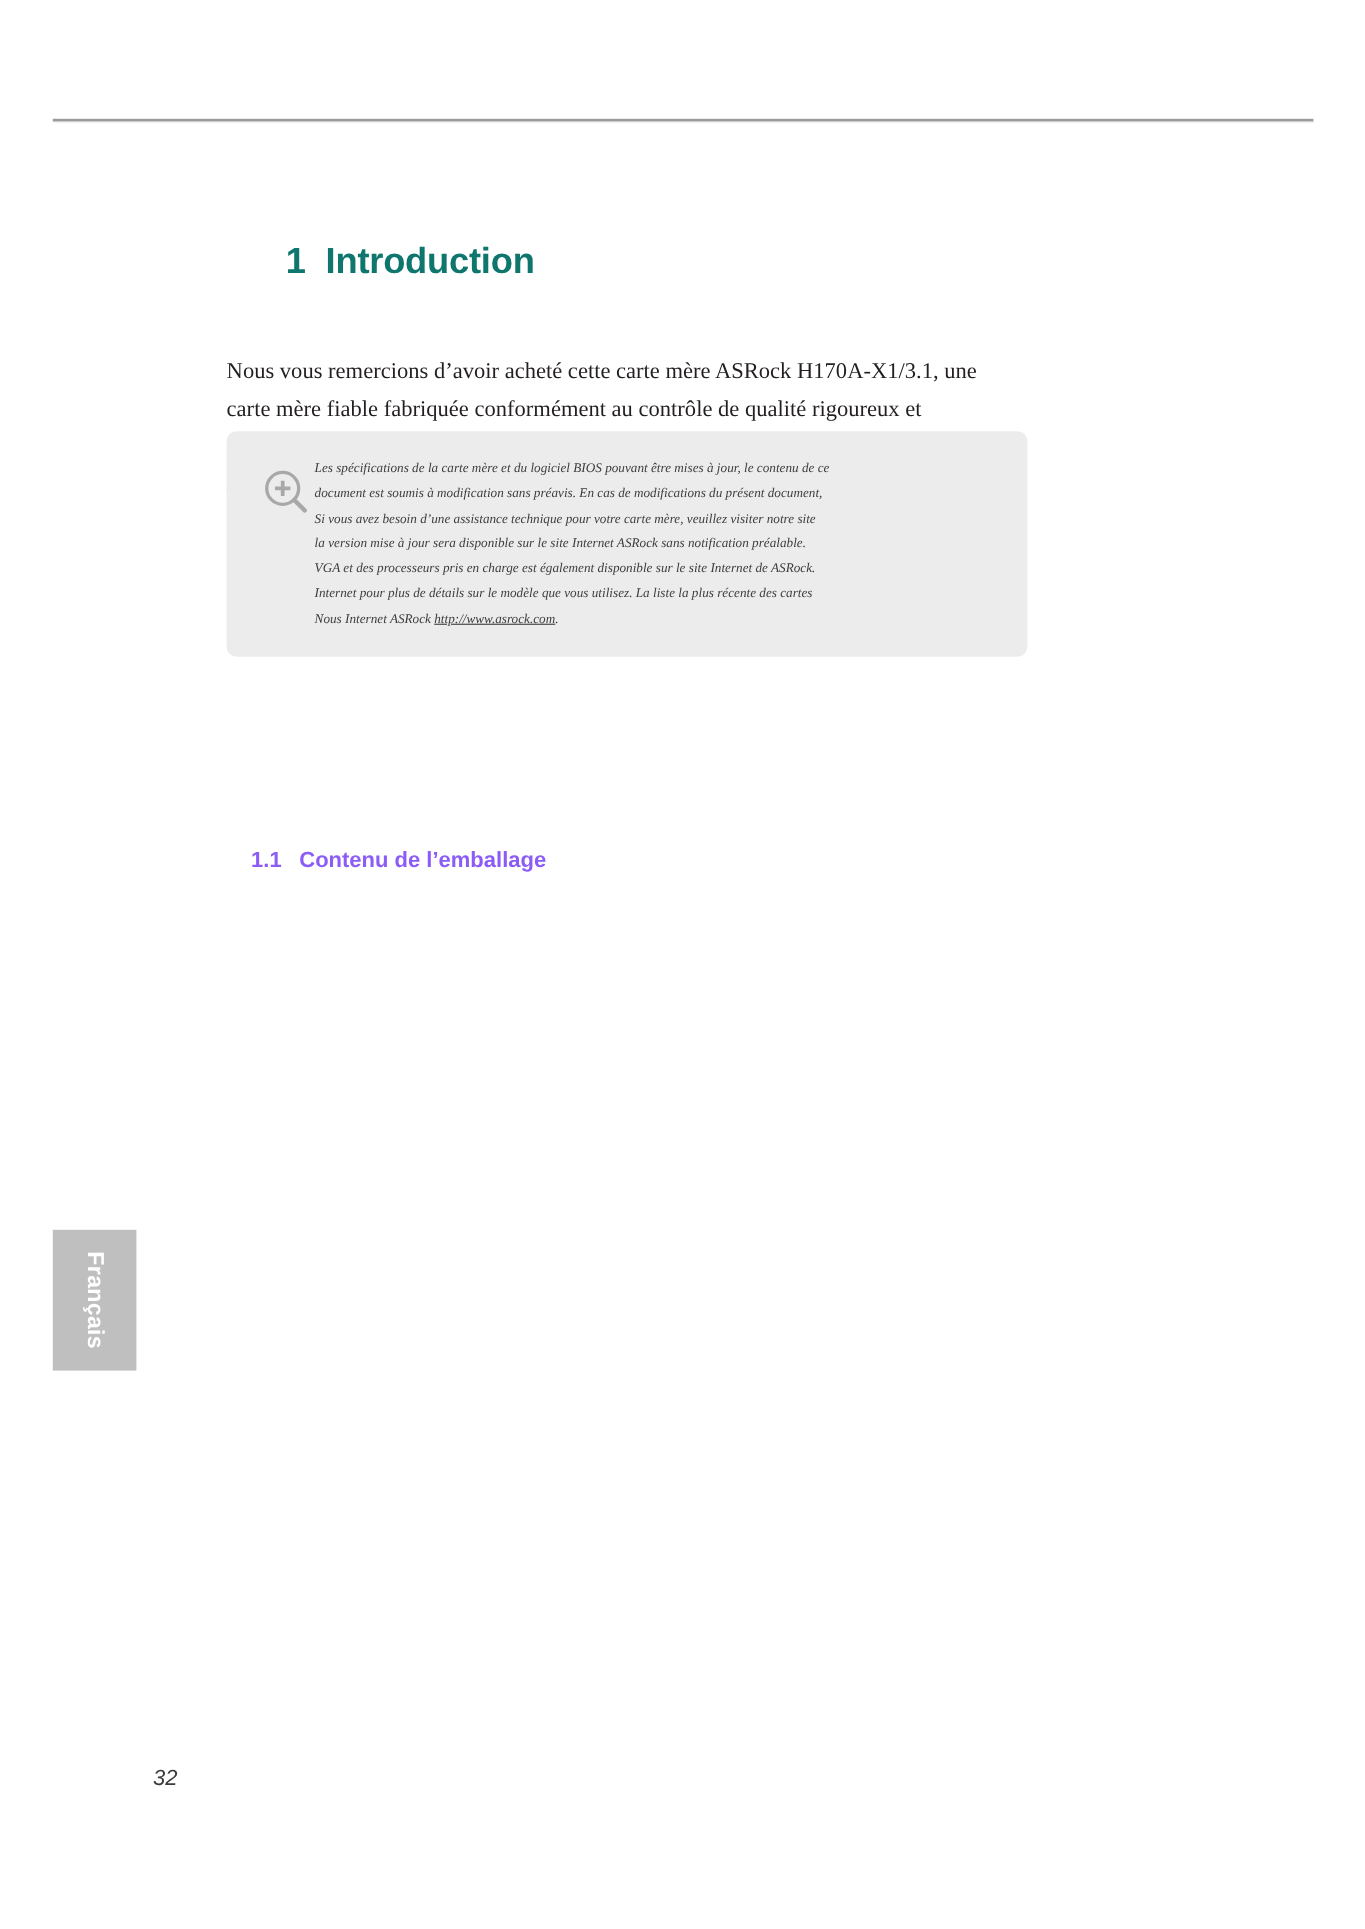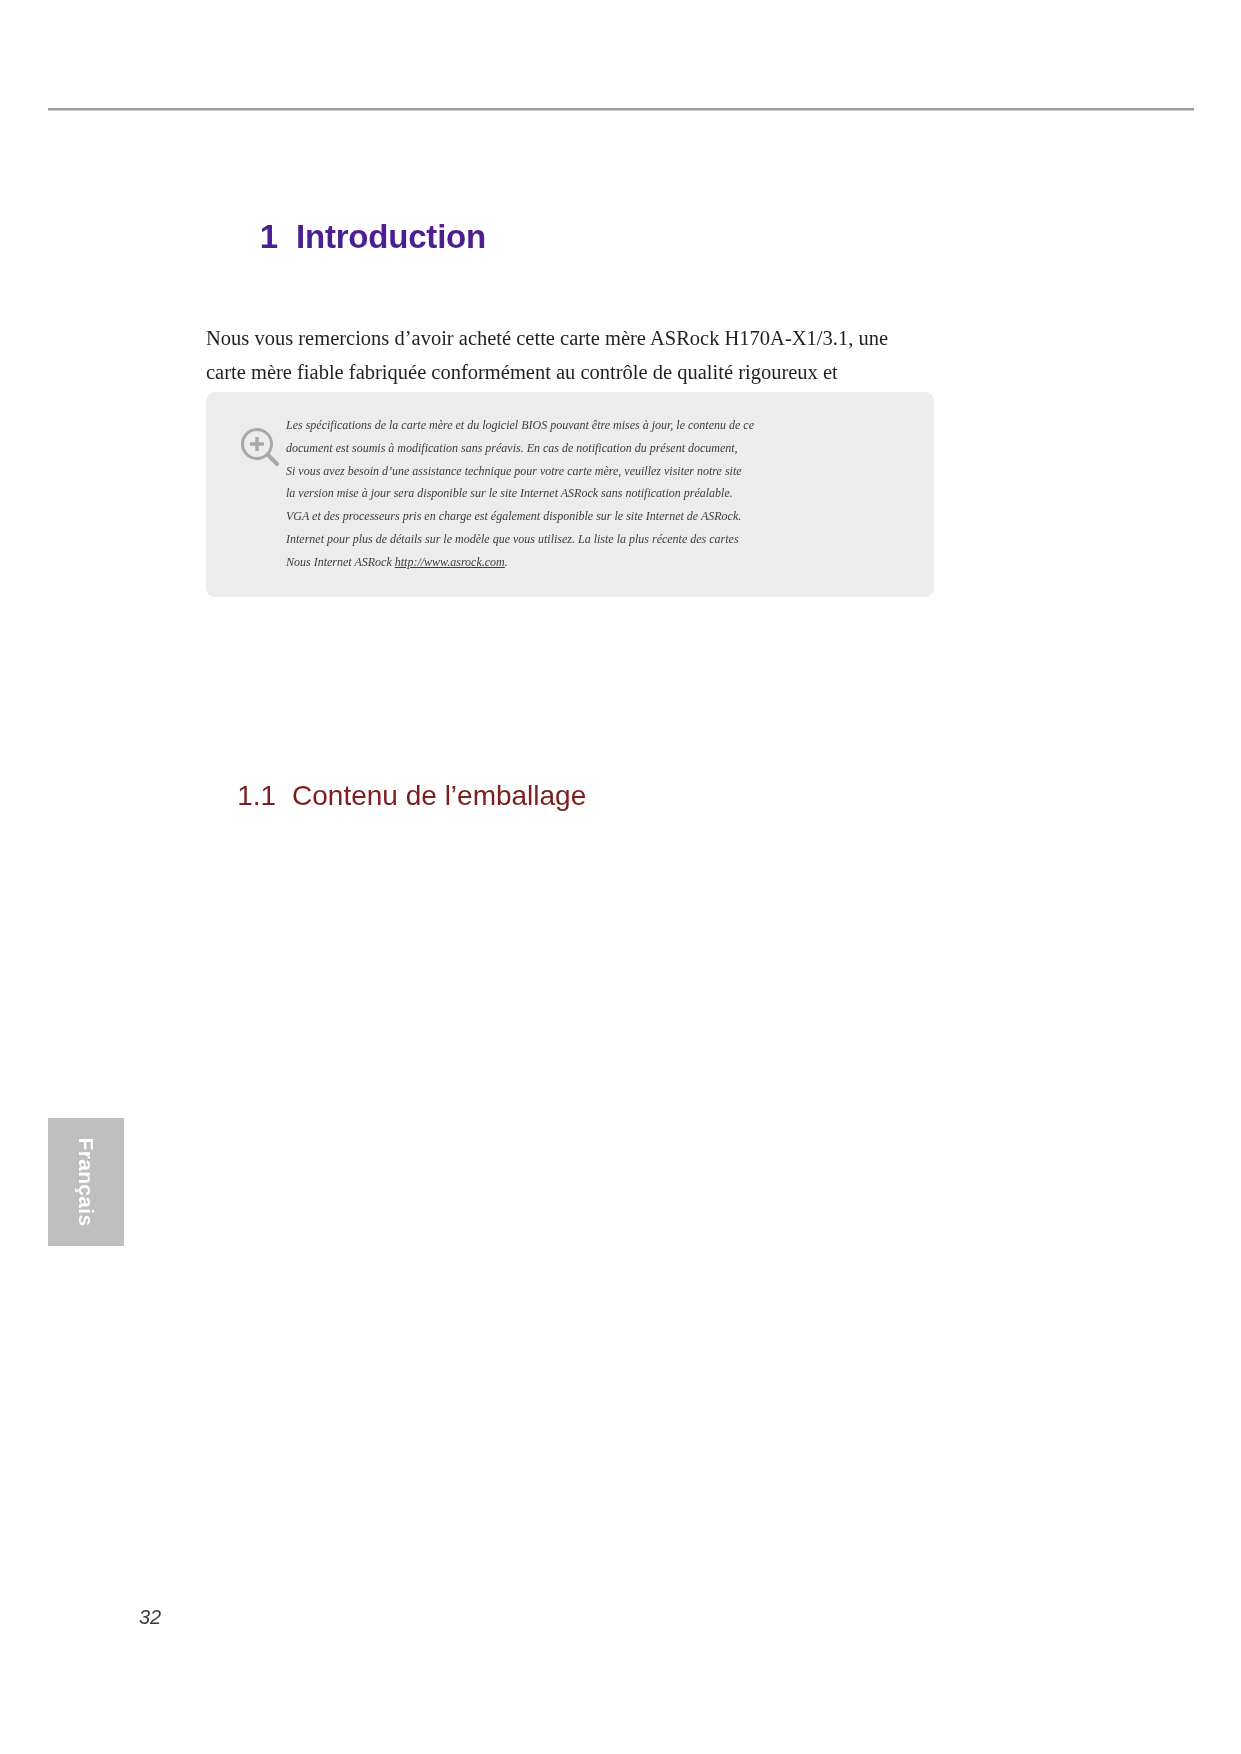--- a/index.html
+++ b/index.html
@@ -36,21 +36,21 @@
     position: absolute;
     left: 206px;
     top: 180px;
     width: 730px;
   }
 
   h1.chapter {
     font-family: "Liberation Sans", sans-serif;
     font-size: 33px;
     font-weight: bold;
-    color: #4c1d95;
+    color: #0f766e;
     margin: 0 0 28px 0;
     letter-spacing: -0.2px;
     white-space: pre;
   }
   h1.chapter .num { margin-right: 18px; }
 
   p.intro {
     font-family: "Liberation Serif", serif;
     font-size: 20.5px;
     line-height: 33.5px;
@@ -96,23 +96,23 @@
     font-style: italic;
   }
 
   
   h2.section {
     position: absolute;
     left: 206px;
     top: 748px;
     margin: 0;
     font-family: "Liberation Sans", sans-serif;
-    font-size: 28px;
-    font-weight: normal;
-    color: #7f1d1d;
+    font-size: 20px;
+    font-weight: bold;
+    color: #8b5cf6;
     white-space: pre;
   }
   h2.section .num { margin-right: 16px; }
 
   
   .lang-tab {
     position: absolute;
     left: 48px;
     top: 1118px;
     width: 76px;
@@ -161,21 +161,21 @@
     <div class="note-icon">
       <svg width="52" height="52" viewBox="0 0 52 52" xmlns="http://www.w3.org/2000/svg">
         <circle cx="23" cy="22" r="14.5" fill="none" stroke="#a8a8a8" stroke-width="3"></circle>
         <line x1="23" y1="15" x2="23" y2="29" stroke="#a8a8a8" stroke-width="3.4" stroke-linecap="butt"></line>
         <line x1="16" y1="22" x2="30" y2="22" stroke="#a8a8a8" stroke-width="3.4" stroke-linecap="butt"></line>
         <line x1="33.5" y1="32.5" x2="43" y2="42" stroke="#a8a8a8" stroke-width="4" stroke-linecap="round"></line>
       </svg>
     </div>
     <div class="note-text">
       <span class="line">Les spécifications de la carte mère et du logiciel BIOS pouvant être mises à jour, le contenu de ce</span>
-      <span class="line">document est soumis à modification sans préavis. En cas de notification du présent document,</span>
+      <span class="line">document est soumis à modification sans préavis. En cas de modifications du présent document,</span>
       <span class="line">Si vous avez besoin d’une assistance technique pour votre carte mère, veuillez visiter notre site</span>
       <span class="line">la version mise à jour sera disponible sur le site Internet ASRock sans notification préalable.</span>
       <span class="line">VGA et des processeurs pris en charge est également disponible sur le site Internet de ASRock.</span>
       <span class="line">Internet pour plus de détails sur le modèle que vous utilisez. La liste la plus récente des cartes</span>
       <span class="line"><span>Nous Internet ASRock </span><span class="url">http://www.asrock.com</span><span>.</span></span>
     </div>
   </div>
 
   <h2 class="section">
     <span class="num">1.1</span><span>Contenu de l’emballage</span>

